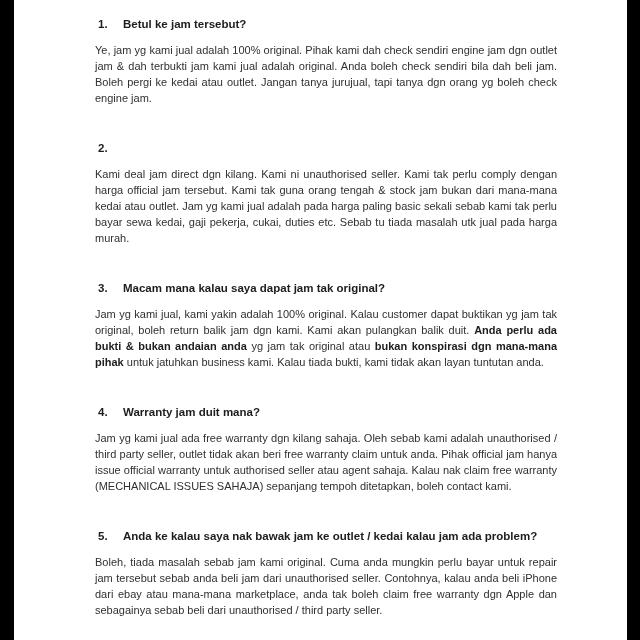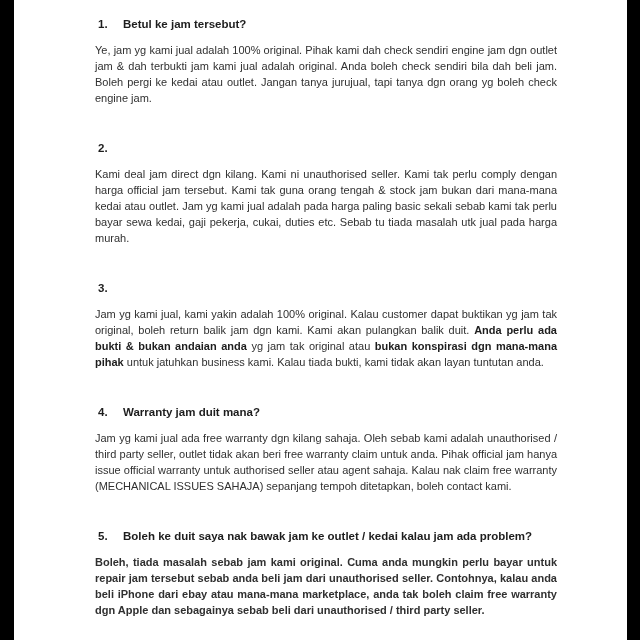--- a/index.html
+++ b/index.html
@@ -40,21 +40,21 @@
     padding-left: 3px;
     box-sizing: border-box;
   }
   .faq-body {
     margin: 0 0 35px 0;
     font-size: 11px;
     line-height: 16px;
     text-align: justify;
     color: #303030;
   }
-  section.faq-section:last-child .faq-body { margin-bottom: 8px; font-weight: bold; }
+  section.faq-section:last-child .faq-body { margin-bottom: 8px; }
   .run-bold { font-weight: bold; color: #1d1d1d; }
 </style>
 </head>
 <body>
 
 <div class="screen">
   <div class="sidebar left"></div>
   <div class="sidebar right"></div>
   <main class="page">
     <div>
@@ -67,32 +67,33 @@
         </section>
         <section class="faq-section">
           <div class="faq-heading">
             <span class="faq-num">2.</span>
           </div>
           <p class="faq-body"><span class="run">Kami deal jam direct dgn kilang. Kami ni unauthorised seller. Kami tak perlu comply dengan harga official jam tersebut. Kami tak guna orang tengah &amp; stock jam bukan dari mana-mana kedai atau outlet. Jam yg kami jual adalah pada harga paling basic sekali sebab kami tak perlu bayar sewa kedai, gaji pekerja, cukai, duties etc. Sebab tu tiada masalah utk jual pada harga murah.</span></p>
         </section>
         <section class="faq-section">
           <div class="faq-heading">
             <span class="faq-num">3.</span>
+            <span class="faq-title">Macam mana kalau saya dapat jam tak original?</span>
           </div>
           <p class="faq-body"><span class="run">Jam yg kami jual, kami yakin adalah 100% original. Kalau customer dapat buktikan yg jam tak original, boleh return balik jam dgn kami. Kami akan pulangkan balik duit. </span><span class="run-bold">Anda perlu ada bukti &amp; bukan andaian anda</span><span class="run"> yg jam tak original atau </span><span class="run-bold">bukan konspirasi dgn mana-mana pihak</span><span class="run"> untuk jatuhkan business kami. Kalau tiada bukti, kami tidak akan layan tuntutan anda.</span></p>
         </section>
         <section class="faq-section">
           <div class="faq-heading">
             <span class="faq-num">4.</span>
             <span class="faq-title">Warranty jam duit mana?</span>
           </div>
           <p class="faq-body"><span class="run">Jam yg kami jual ada free warranty dgn kilang sahaja. Oleh sebab kami adalah unauthorised / third party seller, outlet tidak akan beri free warranty claim untuk anda. Pihak official jam hanya issue official warranty untuk authorised seller atau agent sahaja. Kalau nak claim free warranty (MECHANICAL ISSUES SAHAJA) sepanjang tempoh ditetapkan, boleh contact kami.</span></p>
         </section>
         <section class="faq-section">
           <div class="faq-heading">
             <span class="faq-num">5.</span>
-            <span class="faq-title">Boleh ke duit saya nak bawak jam ke outlet / kedai kalau jam ada problem?</span>
+            <span class="faq-title">Anda ke kalau saya nak bawak jam ke outlet / kedai kalau jam ada problem?</span>
           </div>
           <p class="faq-body"><span class="run">Boleh, tiada masalah sebab jam kami original. Cuma anda mungkin perlu bayar untuk repair jam tersebut sebab anda beli jam dari unauthorised seller. Contohnya, kalau anda beli iPhone dari ebay atau mana-mana marketplace, anda tak boleh claim free warranty dgn Apple dan sebagainya sebab beli dari unauthorised / third party seller.</span></p>
         </section>
       </div>
   </main>
 </div>
 
 </body></html>

